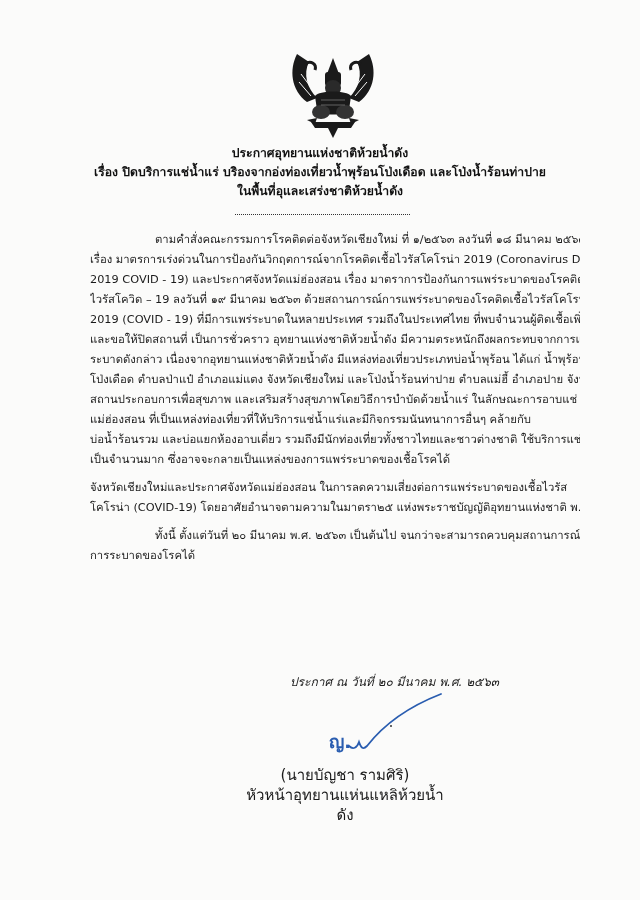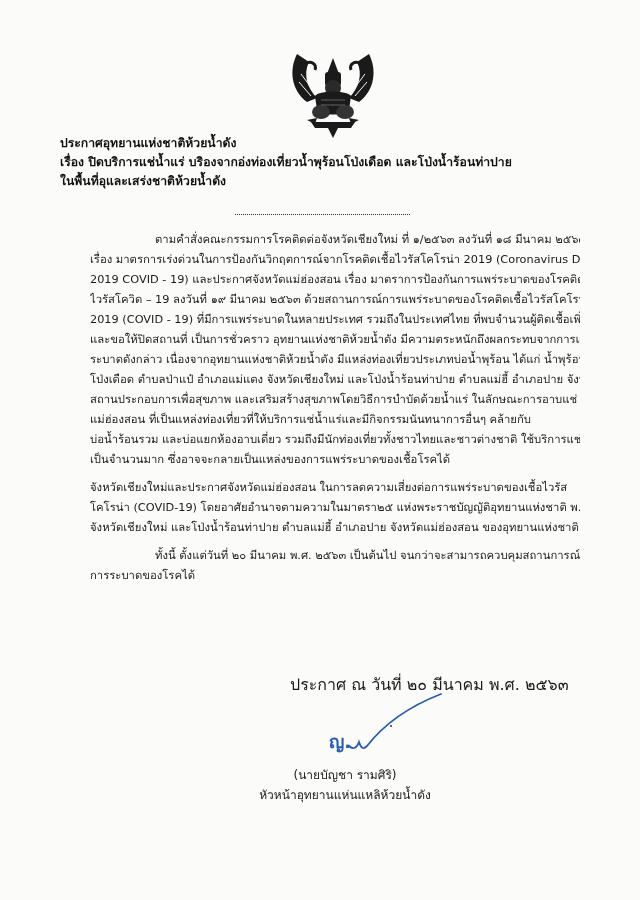--- a/index.html
+++ b/index.html
@@ -8,46 +8,46 @@
       background: #fbfbfa;
       font-family: "DejaVu Sans", "Liberation Sans", sans-serif;
       color: #1e1e1e;
       position: relative;
     }
     .page { position: absolute; left: 0; top: 0; width: 640px; height: 900px; }
     .emblem {
       position: absolute; left: 287px; top: 50px; width: 92px; height: 88px;
     }
     .header {
-      position: absolute; left: 60px; width: 520px; top: 134px;
-      text-align: left; font-weight: bold; font-size: 12.2px; line-height: 19px;
+      position: absolute; left: 60px; width: 520px; top: 144px;
+      text-align: center; font-weight: bold; font-size: 12.2px; line-height: 19px;
       color: #111;
     }
     .dots {
       position: absolute; left: 235px; top: 214px; width: 175px;
       border-top: 1.4px dotted #333; height: 0;
     }
     .body {
       position: absolute; left: 90px; width: 490px; top: 230px;
       font-size: 11.3px; line-height: 20px; color: #1a1a1a;
     }
     .para { margin: 0; text-align: justify; text-align-last: left; }
     .line { display: block; white-space: nowrap; overflow: hidden; }
     .indent { padding-left: 65px; }
     .gap { height: 8px; }
     .date-line {
       position: absolute; left: 290px; top: 672px;
-      font-size: 16px; color: #1a1a1a; white-space: nowrap;
+      font-size: 12px; color: #1a1a1a; white-space: nowrap; font-style: italic;
     }
     .signature {
       position: absolute; left: 325px; top: 688px; width: 120px; height: 70px;
     }
     .signer {
       position: absolute; left: 245px; width: 200px; top: 765px;
-      text-align: center; font-size: 12px; line-height: 20px; color: #1a1a1a;
+      text-align: center; font-size: 15px; line-height: 20px; color: #1a1a1a;
     }
   </style>
 </head>
 <body>
 
 <div class="page">
 
   <svg class="emblem" viewBox="0 0 92 88">
 
     <path d="M10 4 C2 20 4 40 20 52 L30 48 C20 38 16 24 22 12 Z" fill="#1a1a1a"></path>
@@ -92,21 +92,20 @@
       <span class="line">โป่งเดือด ตำบลป่าแป๋ อำเภอแม่แตง จังหวัดเชียงใหม่ และโป่งน้ำร้อนท่าปาย ตำบลแม่ฮี้ อำเภอปาย จังหวัด</span>
       <span class="line">สถานประกอบการเพื่อสุขภาพ และเสริมสร้างสุขภาพโดยวิธีการบำบัดด้วยน้ำแร่ ในลักษณะการอาบแช่</span>
       <span class="line">แม่ฮ่องสอน ที่เป็นแหล่งท่องเที่ยวที่ให้บริการแช่น้ำแร่และมีกิจกรรมนันทนาการอื่นๆ คล้ายกับ</span>
       <span class="line">บ่อน้ำร้อนรวม และบ่อแยกห้องอาบเดี่ยว รวมถึงมีนักท่องเที่ยวทั้งชาวไทยและชาวต่างชาติ ใช้บริการแช่น้ำแร่</span>
       <span class="line">เป็นจำนวนมาก ซึ่งอาจจะกลายเป็นแหล่งของการแพร่ระบาดของเชื้อโรคได้</span>
     </div>
     <div class="gap"></div>
     <div class="para">
       <span class="line">จังหวัดเชียงใหม่และประกาศจังหวัดแม่ฮ่องสอน ในการลดความเสี่ยงต่อการแพร่ระบาดของเชื้อไวรัส</span>
       <span class="line">โคโรน่า (COVID-19) โดยอาศัยอำนาจตามความในมาตรา๒๕ แห่งพระราชบัญญัติอุทยานแห่งชาติ พ.ศ.๒๕๖๒</span>
-      <span class="line">จังหวัดเชียงใหม่ และโป่งน้ำร้อนท่าปาย ตำบลแม่ฮี้ อำเภอปาย จังหวัดแม่ฮ่องสอน ของอุทยานแห่งชาติ</span>
     </div>
     <div class="gap"></div>
     <div class="para">
       <span class="line indent">ทั้งนี้ ตั้งแต่วันที่ ๒๐ มีนาคม พ.ศ. ๒๕๖๓ เป็นต้นไป จนกว่าจะสามารถควบคุมสถานการณ์</span>
       <span class="line">การระบาดของโรคได้</span>
     </div>
   </div>
 
   <div class="date-line">ประกาศ ณ วันที่  ๒๐  มีนาคม พ.ศ.  ๒๕๖๓</div>
 

